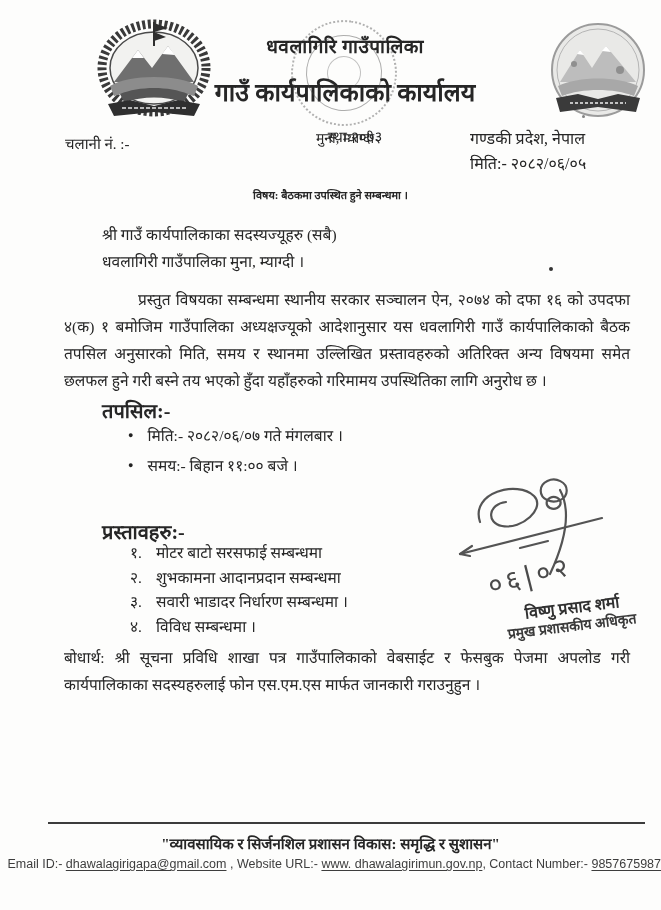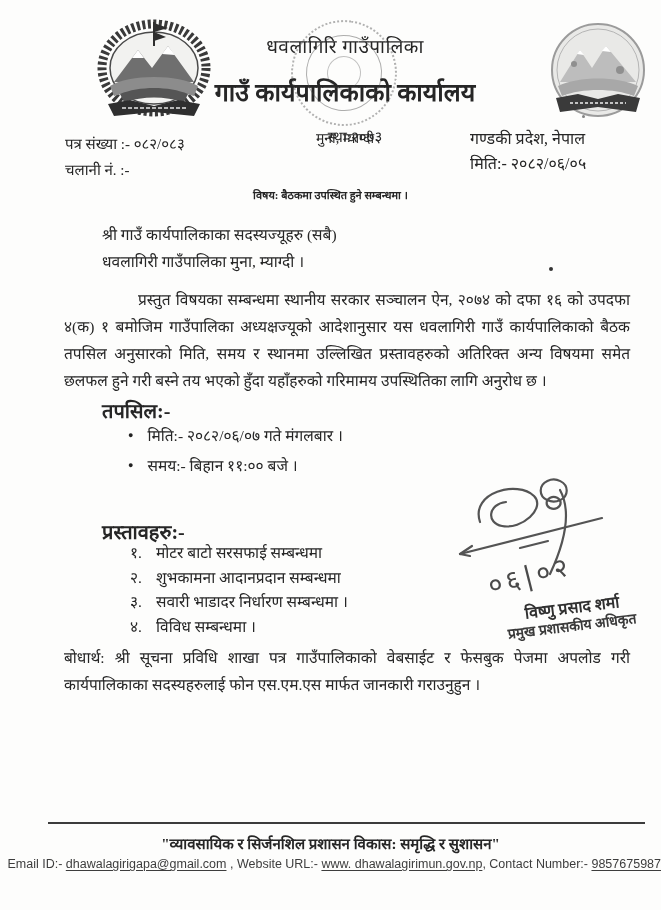--- a/index.html
+++ b/index.html
@@ -10,21 +10,21 @@
     margin:0 auto;
     background:#fdfdfc;
     font-family:"Liberation Serif","DejaVu Serif",serif;
     color:#262626;
     overflow:hidden;
   }
   .abs { position:absolute; }
 
   
   .head-center { left:170px; top:33px; width:350px; text-align:center; }
-  .muni-name   { font-size:19px; letter-spacing:.5px; }
+  .muni-name   { font-size:19px; letter-spacing:.5px;font-weight:bold; }
   .office-name { font-size:25px; font-weight:bold; margin-top:15px; }
   .addr-line   { font-size:14px; margin-top:20px; }
   .estd        { left:180px; top:126px; width:350px; text-align:center; font-size:15px; }
 
   .stamp {
     left:291px; top:20px; width:106px; height:106px;
     border:2px dotted rgba(70,70,70,.75);
     border-radius:50%;
     opacity:.55; transform:rotate(8deg);
     pointer-events:none;
@@ -132,24 +132,20 @@
       <path d="M14,66 C34,56 74,56 94,66 L90,76 C70,68 38,68 18,76 Z" fill="#a8a8a8"></path>
       <circle cx="30" cy="44" r="3" fill="#8f8f8f"></circle>
       <circle cx="76" cy="50" r="4" fill="#8f8f8f"></circle>
       <path d="M12,78 L34,74 L54,79 L74,74 L96,78 L92,92 L54,87 L16,92 Z" fill="#3a3a3a"></path>
       <line x1="26" y1="83" x2="82" y2="83" stroke="#efefef" stroke-width="1.5" stroke-dasharray="3 2"></line>
     </svg>
   </div>
 
   <div class="abs meta-left">
     <div>
-      <span>पत्र संख्या :-</span>
-      <span>०८२/०८३</span>
-    </div>
-    <div>
       <span>चलानी नं. :-</span>
     </div>
   </div>
   <div class="abs meta-right">
     <div>गण्डकी प्रदेश, नेपाल</div>
     <div>
       <span>मिति:-</span>
       <span>२०८२/०६/०५</span>
     </div>
   </div>

